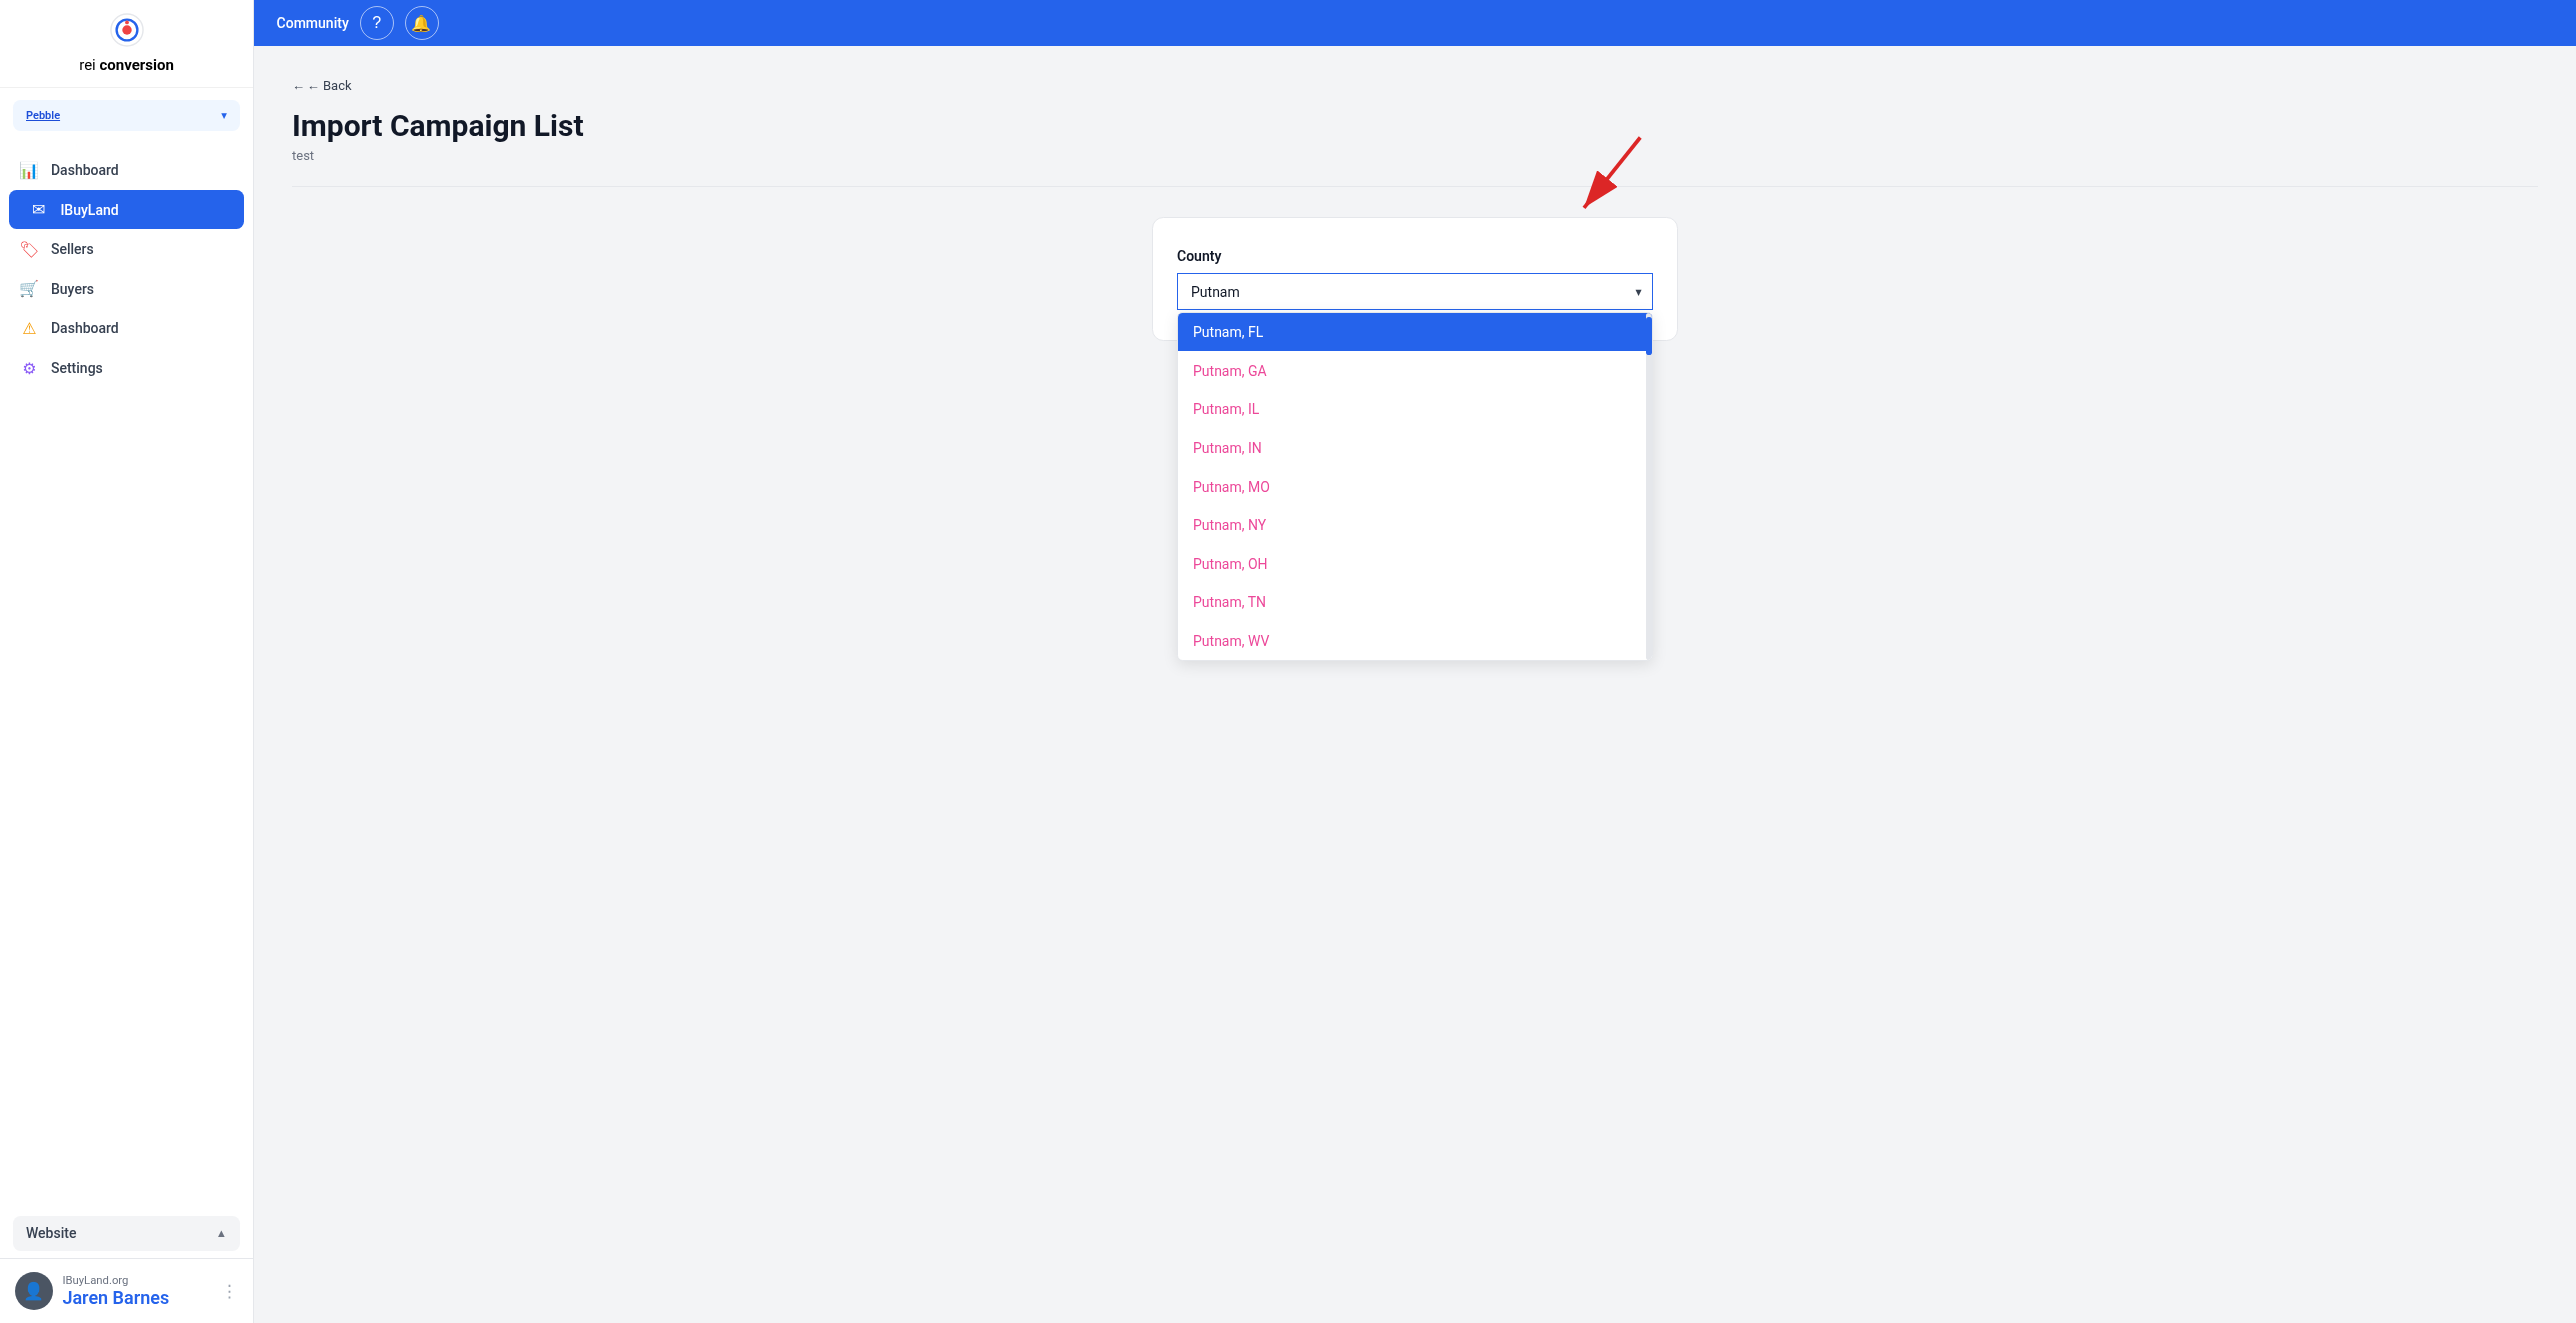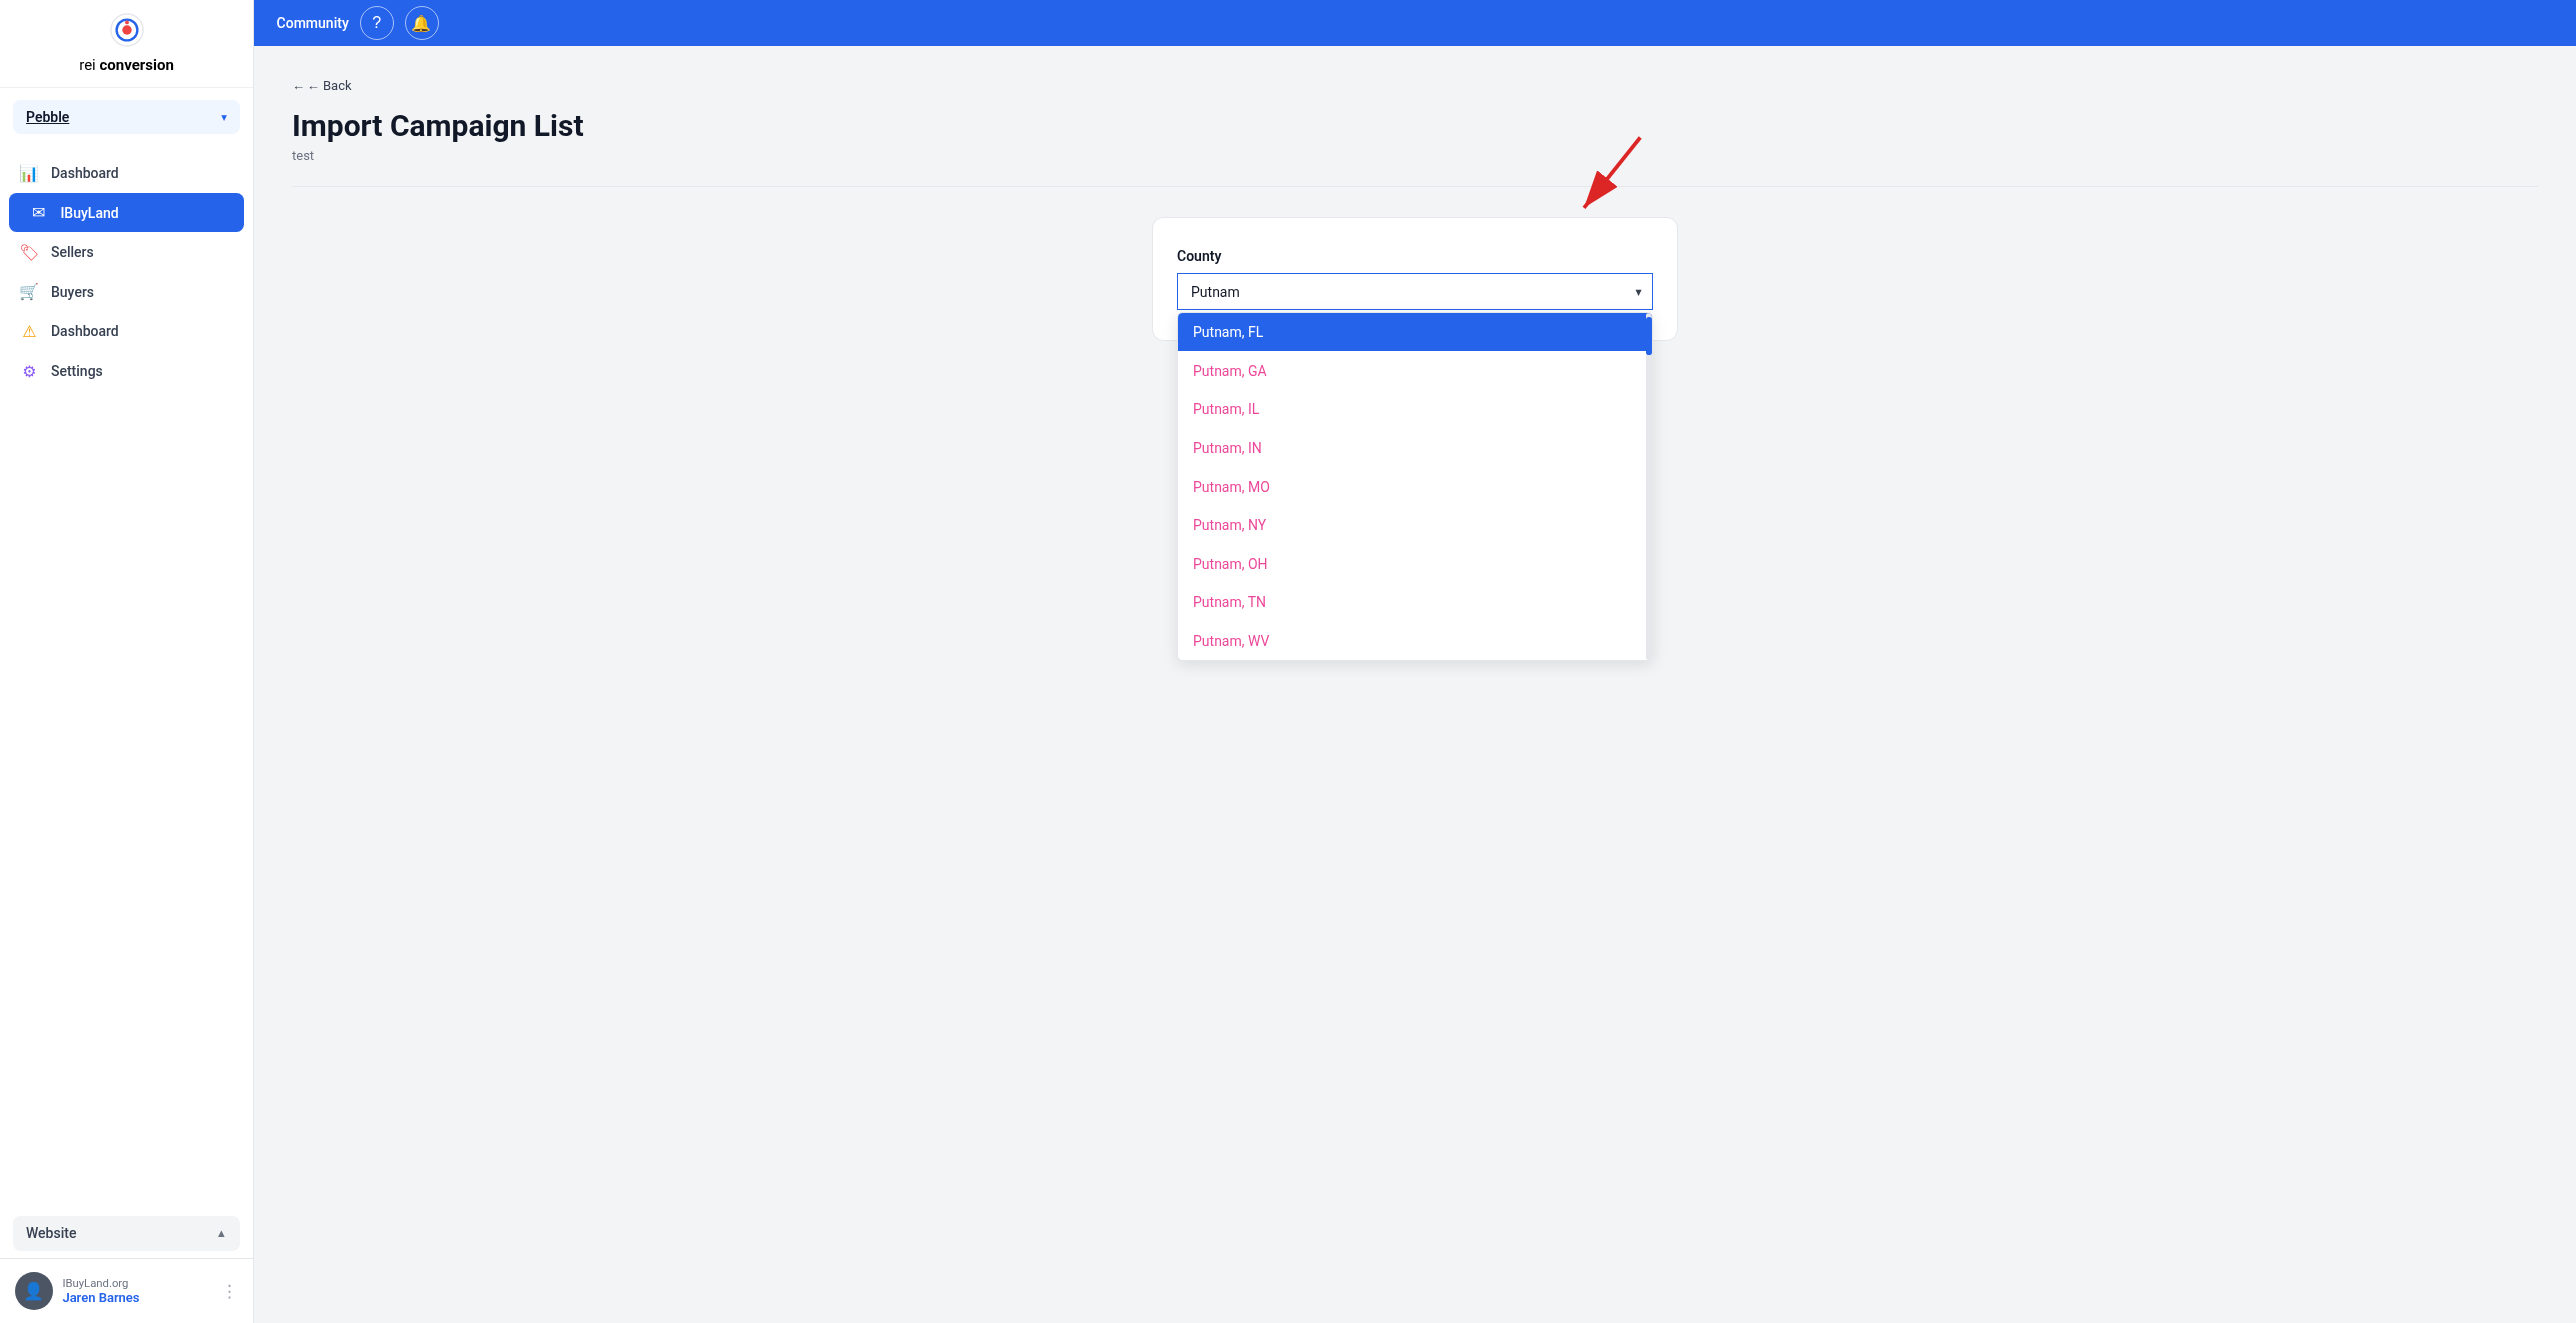--- a/index.html
+++ b/index.html
@@ -67,22 +67,22 @@
       margin: 11.3px 13px;
       background: #eff6ff;
       border-radius: 7.5px;
       padding: 9.4px 13px;
       display: flex;
       align-items: center;
       justify-content: space-between;
       cursor: pointer;
     }
     .workspace-name {
-      color: #0f172a;
-      font-size: 14px;
+      color: #1d4ed8;
+      font-size: 11px;
       font-weight: 600;
       text-decoration: underline;
     }
     .chevron-down {
       color: #2563eb;
       font-size: 11.3px;
     }
     .nav-items {
       padding: 7.5px 0;
       flex: 1;
@@ -154,21 +154,21 @@
       justify-content: center;
       font-size: 17px;
       color: #fff;
     }
     .footer-info { flex: 1; }
     .footer-org {
       font-size: 11.3px;
       color: #6b7280;
     }
     .footer-name {
-      font-size: 13px;
+      font-size: 18px;
       font-weight: 600;
       color: #2563eb;
     }
     .footer-menu-btn {
       color: #9ca3af;
       font-size: 17px;
       cursor: pointer;
     }
 
     

